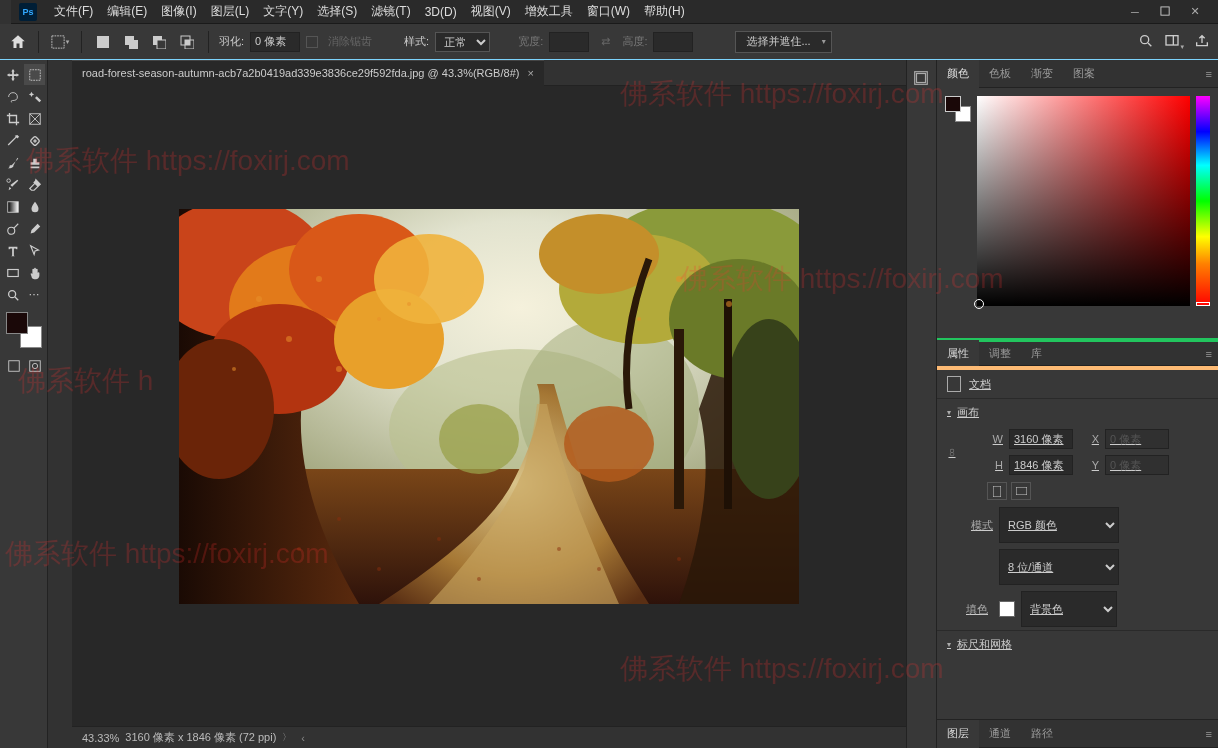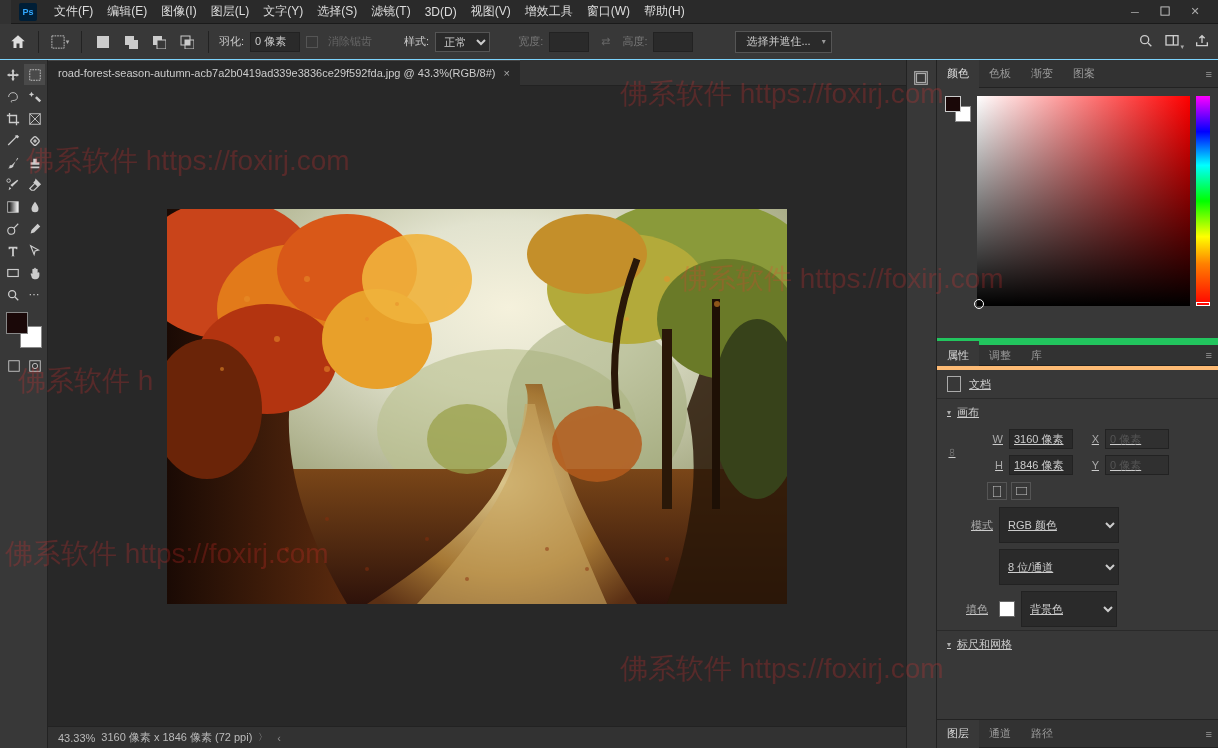--- a/index.html
+++ b/index.html
@@ -34,21 +34,21 @@
 .tool-row { display: flex; gap: 1px; }
 .tool { width: 21px; height: 21px; display: flex; align-items: center; justify-content: center; cursor: pointer; border: 1px solid transparent; position: relative; }
 .tool.active { background: #4a4a4a; }
 .tool svg { width: 14px; height: 14px; }
 .swatch-area { margin-top: 6px; position: relative; width: 36px; height: 36px; margin-left: 4px; }
 .swatch-fg { position: absolute; width: 22px; height: 22px; background: #1a0808; border: 1px solid #888; z-index: 2; }
 .swatch-bg { position: absolute; width: 22px; height: 22px; background: #fff; border: 1px solid #888; bottom: 0; right: 0; }
 .mask-mode { display: flex; gap: 1px; margin-top: 6px; margin-left: 2px; }
 
 
-.doc-area { flex: 1; display: flex; flex-direction: column; background: #282828; min-width: 0; }
+.doc-area { flex: 1; display: flex; flex-direction: column; background: #282828; min-width: 0; margin-left: 24px; }
 .tabbar { height: 26px; background: #323232; display: flex; align-items: center; border-bottom: 1px solid #222; }
 .doc-tab { height: 26px; background: #282828; padding: 0 10px; display: flex; align-items: center; gap: 8px; font-size: 11px; color: #ccc; border-top: 1px solid #444; cursor: pointer; }
 .doc-tab .close { cursor: pointer; color: #aaa; }
 .canvas-wrap { flex: 1; display: flex; align-items: center; justify-content: center; background: #282828; position: relative; overflow: hidden; }
 .canvas { position: relative; }
 .statusbar { height: 22px; background: #323232; display: flex; align-items: center; padding: 0 10px; gap: 6px; font-size: 11px; color: #bbb; border-top: 1px solid #222; }
 
 
 .wm { position: absolute; color: rgba(255,50,50,0.22); font-size: 28px; font-weight: 400; pointer-events: none; z-index: 50; white-space: nowrap; }
 
@@ -486,21 +486,21 @@
           </div>
         </div>
         <div class="color-field">
           <div class="color-cursor"></div>
         </div>
         <div class="hue-strip">
           <div class="hue-cursor"></div>
         </div>
       </div>
 
-      <div class="panel-tabs" style="border-top:7px solid #22c55e">
+      <div class="panel-tabs" style="border-top:4px solid #22c55e">
         <div class="panel-tab active">属性</div>
         <div class="panel-tab">调整</div>
         <div class="panel-tab">库</div>
         <div class="panel-menu">≡</div>
       </div>
       <div class="props-panel">
         <div class="props-header">
           <div class="doc-icon"></div>
           <span>文档</span>
         </div>

